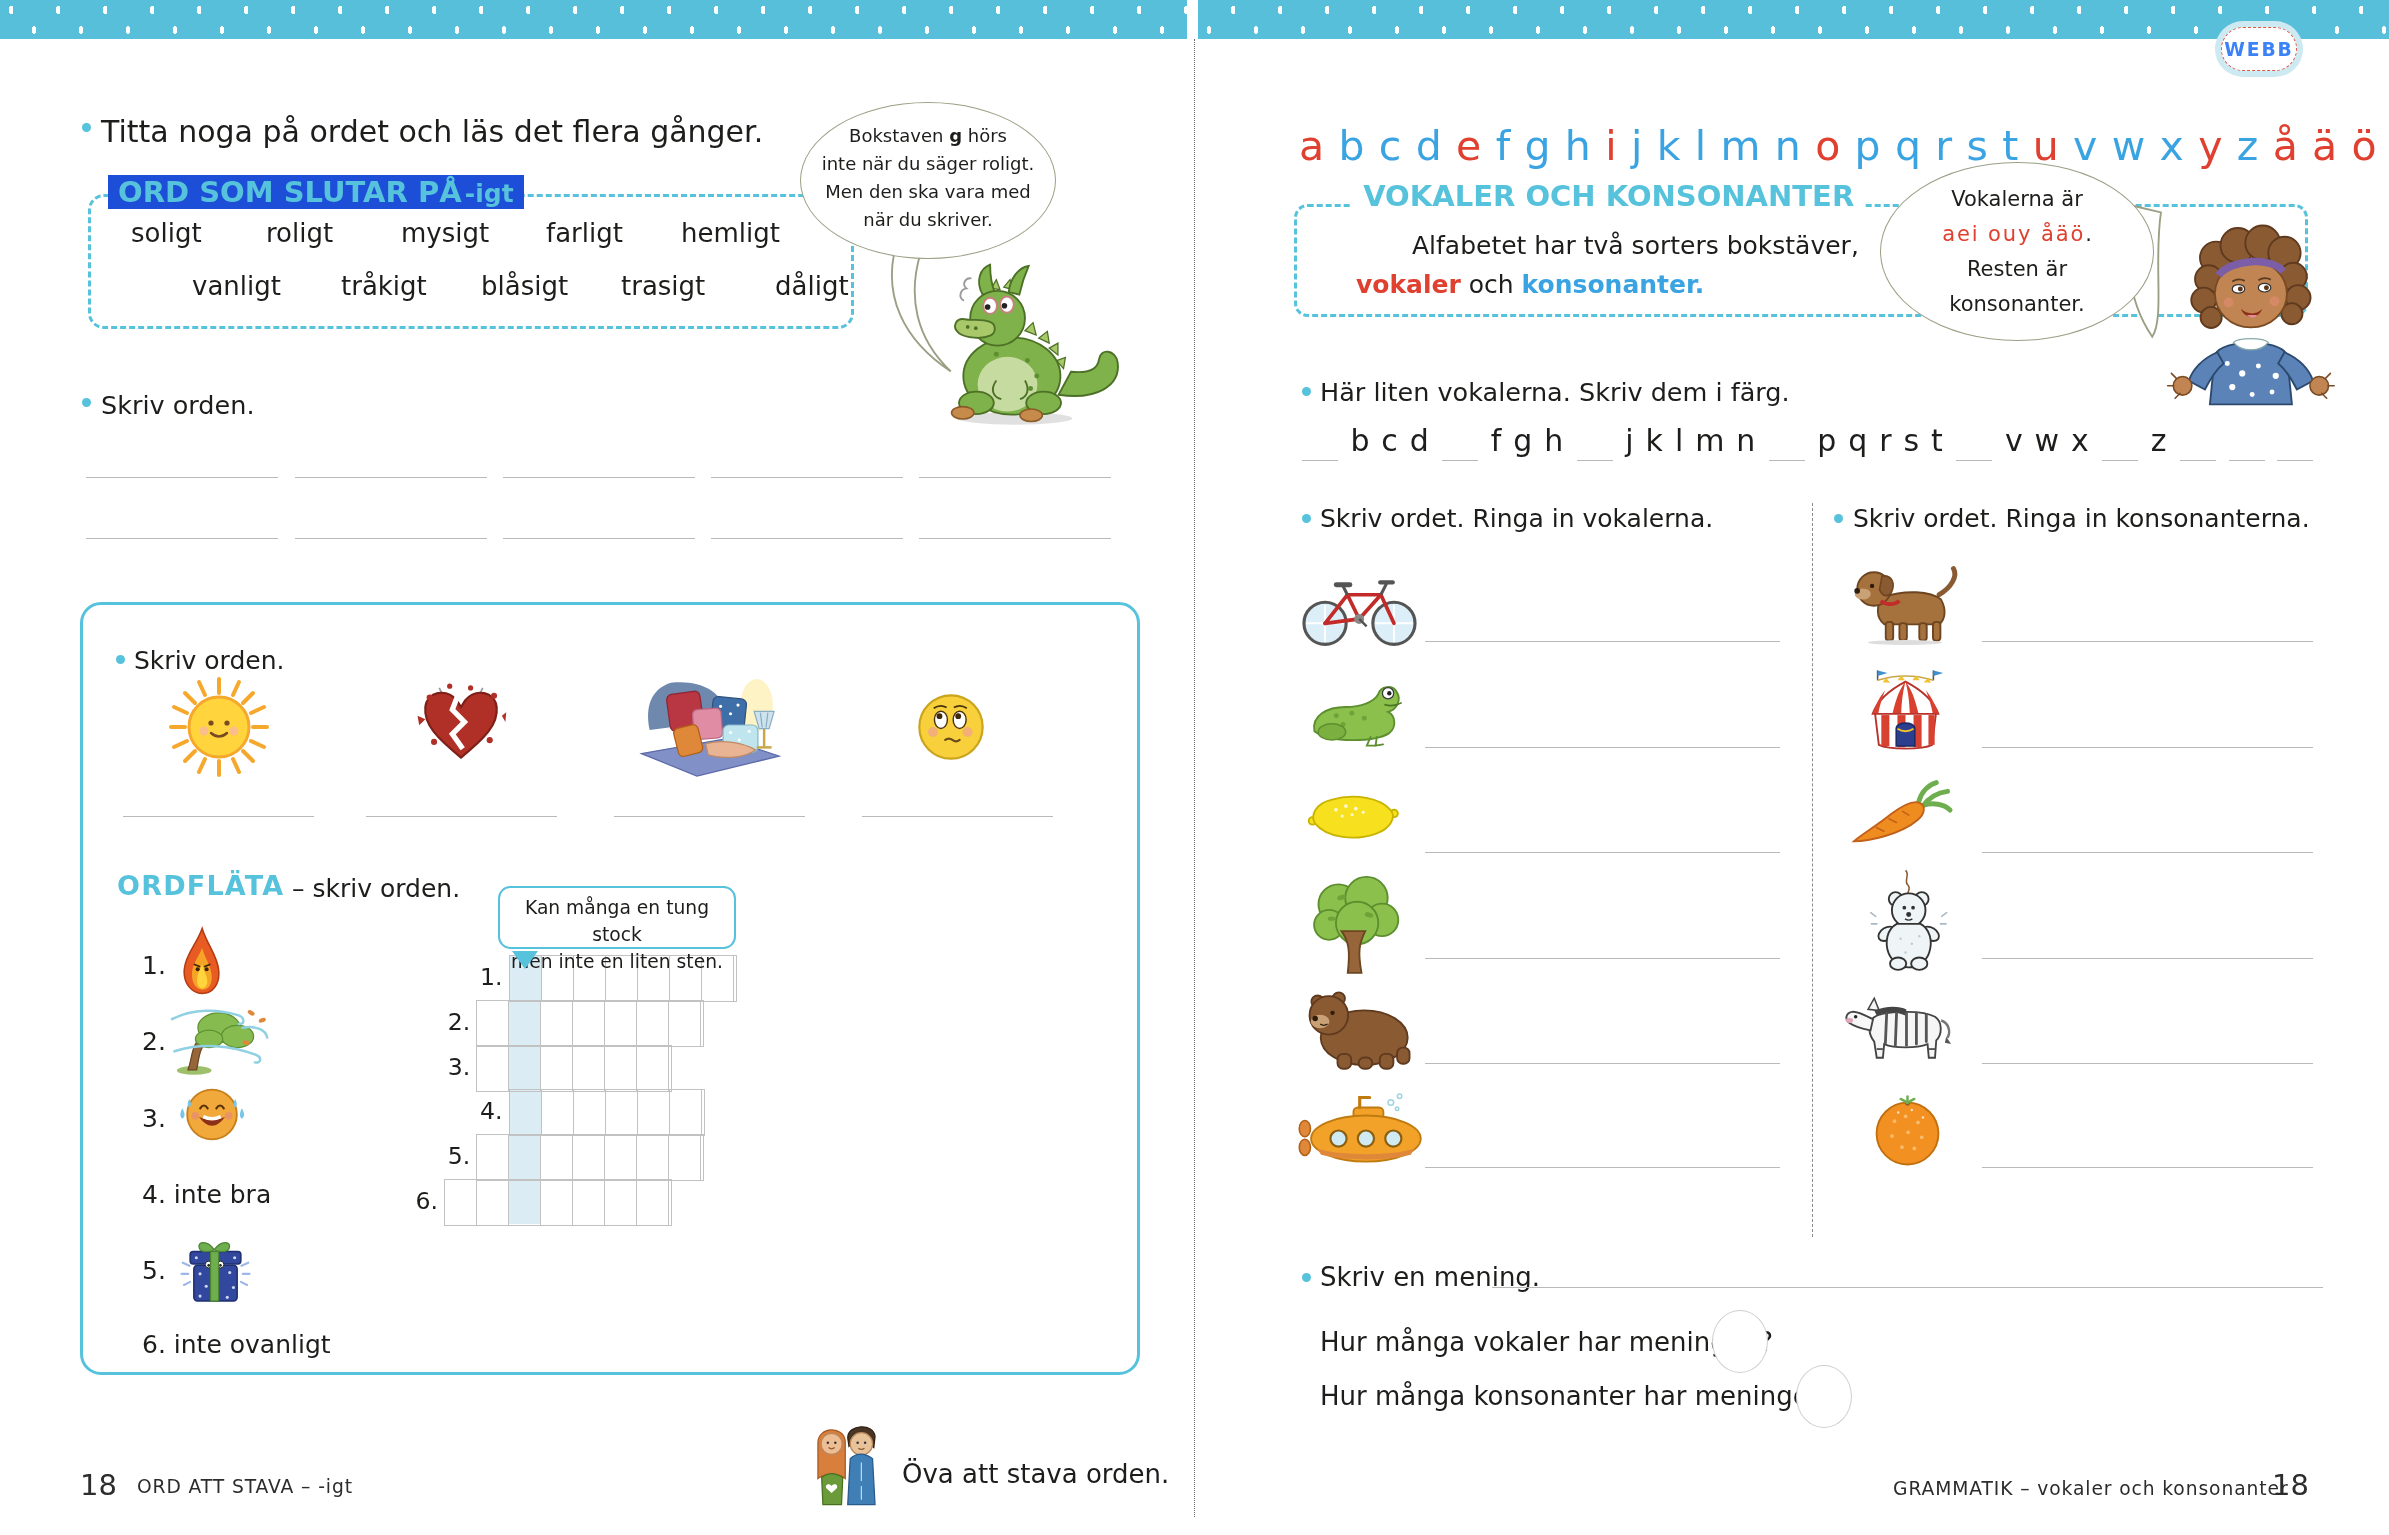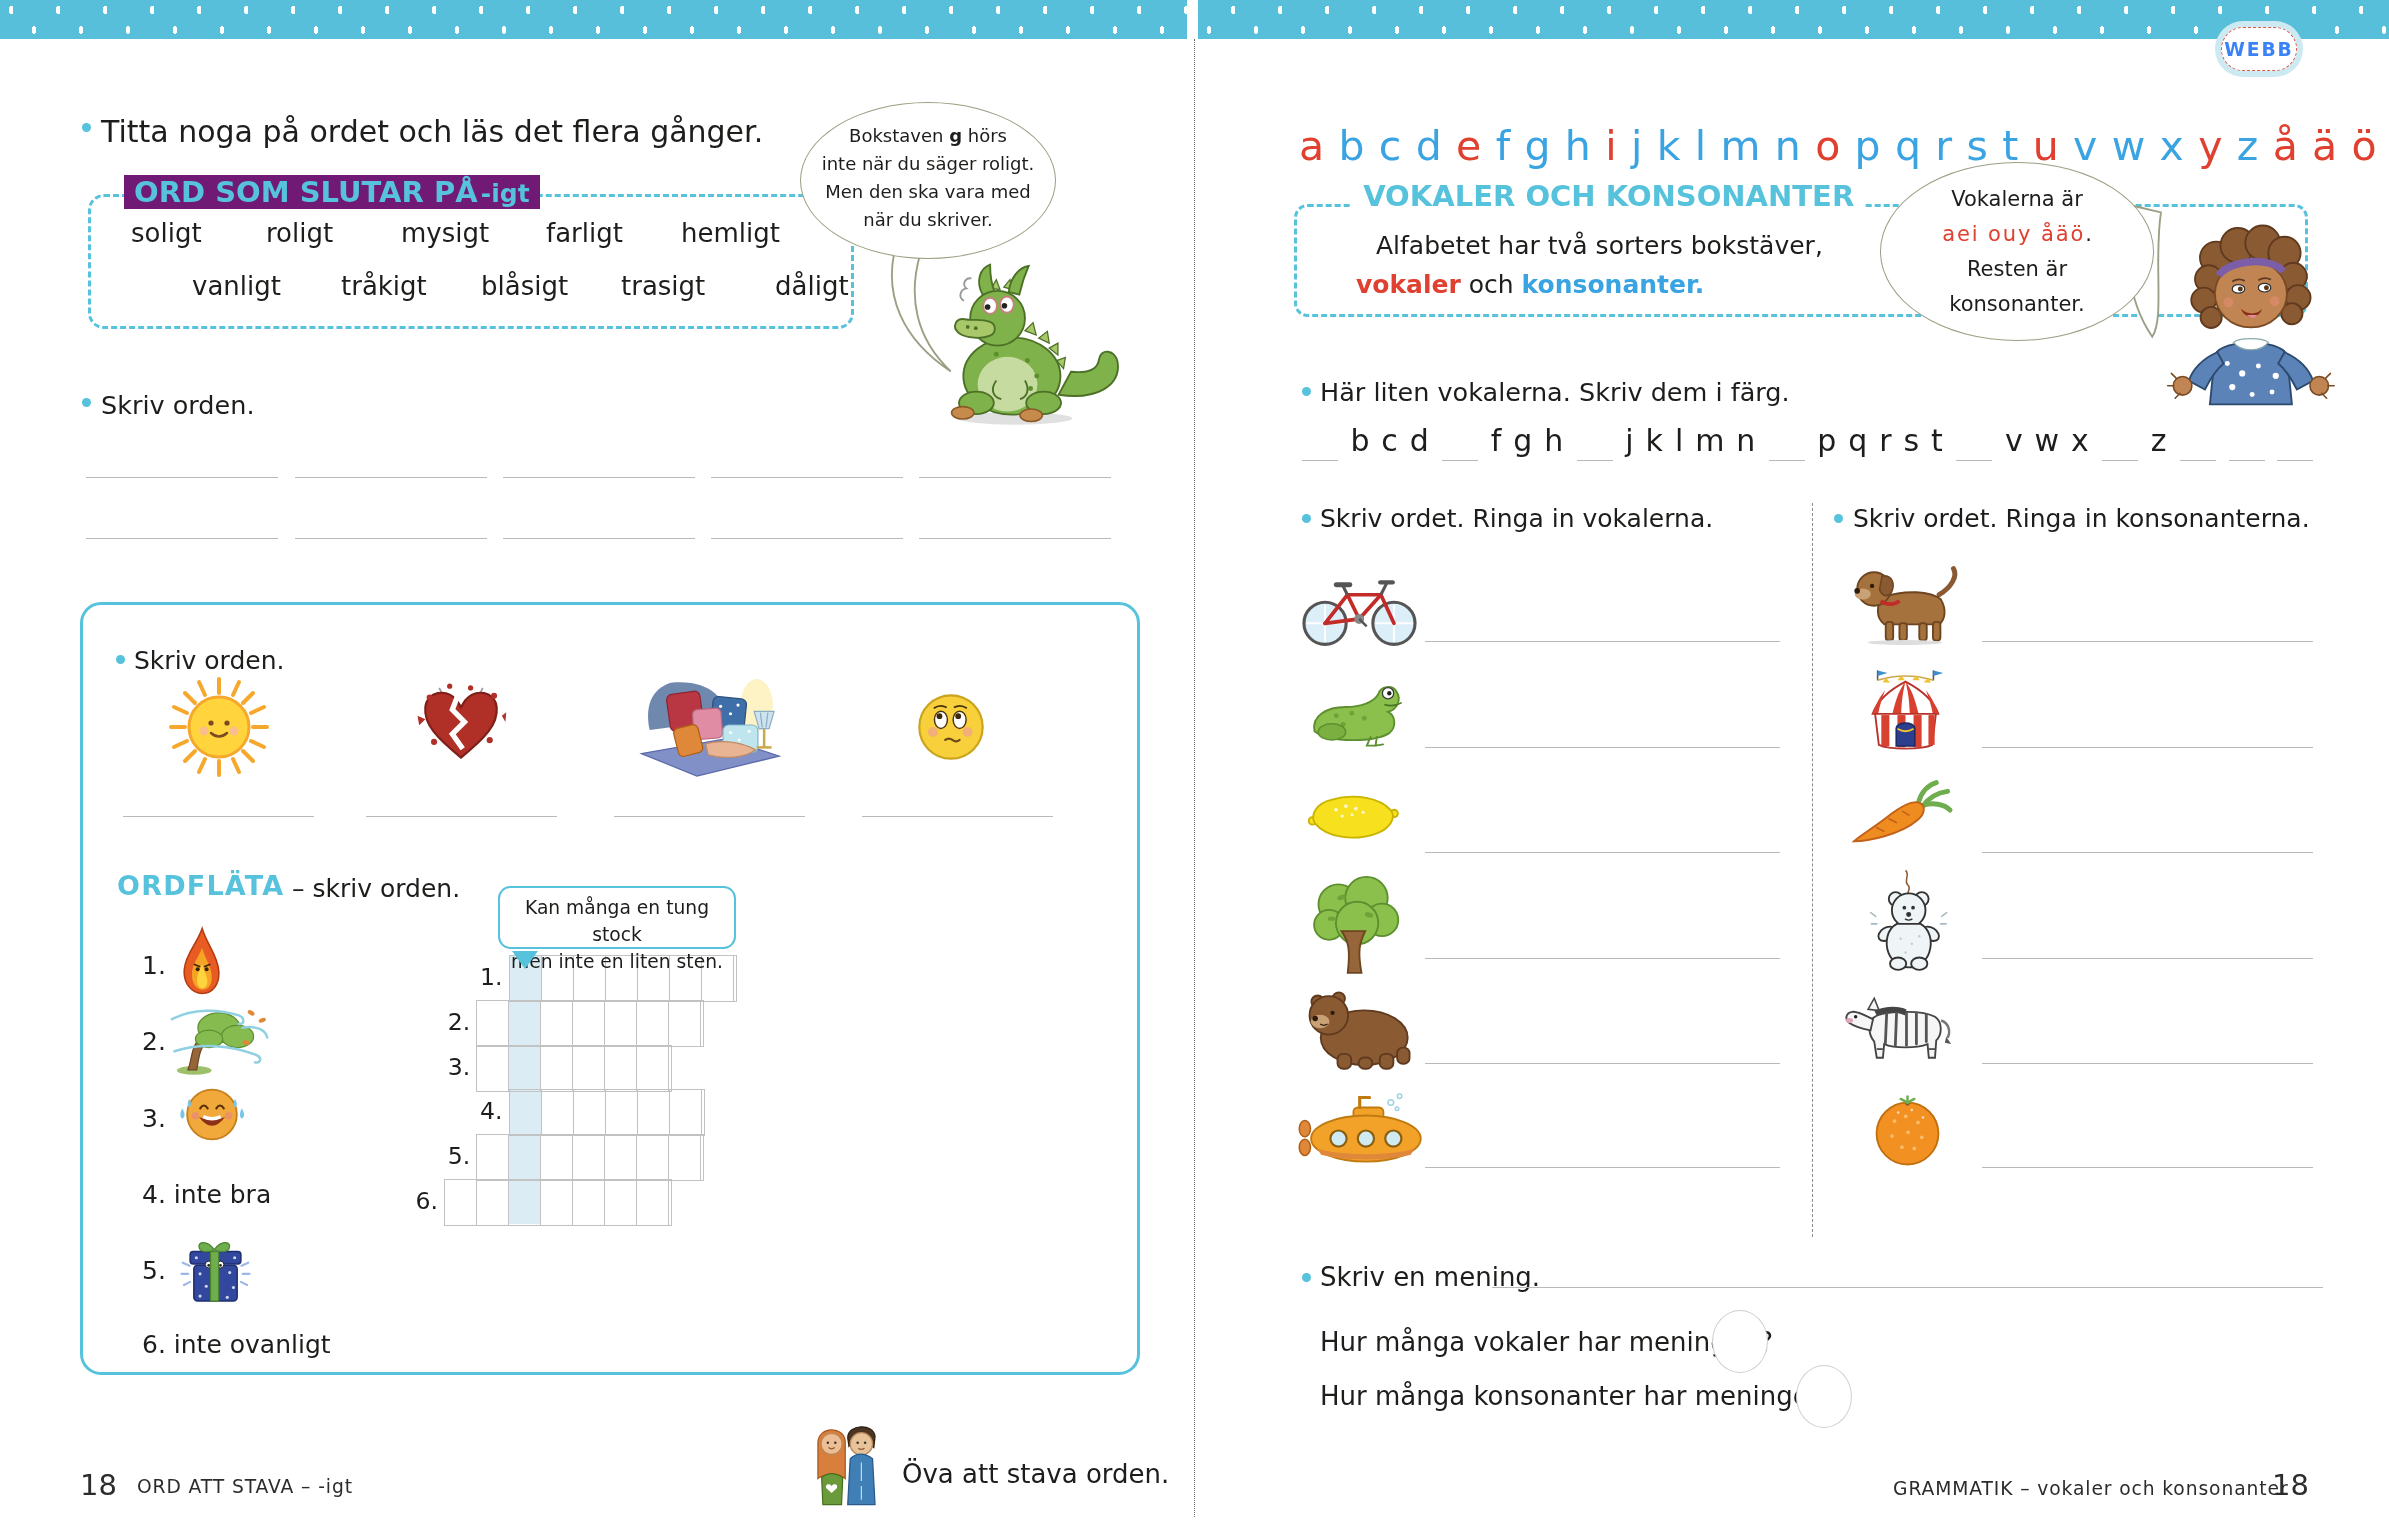--- a/index.html
+++ b/index.html
@@ -41,21 +41,21 @@
 <div class="abs" style="left:2215px;top:21px;width:88px;height:56px;background:#cde9f2;border-radius:29px;z-index:9">
   <div class="abs" style="left:5.6px;top:5.6px;right:5.6px;bottom:5.6px;background:#fff;border:1.9px dashed #dd5847;border-radius:22.4px;display:flex;align-items:center;justify-content:center">
     <span style="font-size:18.7px;font-weight:bold;letter-spacing:1.9px;color:#3b82f6">WEBB</span>
   </div>
 </div>
 
 <span class="bullet" style="left:82px;top:123px"></span>
 <div class="txt" style="left:101px;top:114px;font-size:30px">Titta noga på ordet och läs det flera gånger.</div>
 
 <div class="dashbox" style="left:88px;top:194px;width:760px;height:129px"></div>
-<div class="txt" style="left:124px;top:175px;background:#701a75;padding:0 10px;z-index:2">
+<div class="txt" style="left:108px;top:175px;background:#1d4ed8;padding:0 10px;z-index:2">
   <span style="font-size:29px" class="accent">ORD SOM SLUTAR PÅ</span>
   <span style="font-size:25px" class="accent">-igt</span>
 </div>
 <div class="txt" style="left:131px;top:218px;font-size:26px">soligt</div>
 <div class="txt" style="left:266px;top:218px;font-size:26px">roligt</div>
 <div class="txt" style="left:401px;top:218px;font-size:26px">mysigt</div>
 <div class="txt" style="left:546px;top:218px;font-size:26px">farligt</div>
 <div class="txt" style="left:681px;top:218px;font-size:26px">hemligt</div>
 <div class="txt" style="left:192px;top:271px;font-size:26px">vanligt</div>
 <div class="txt" style="left:341px;top:271px;font-size:26px">tråkigt</div>
@@ -378,21 +378,21 @@
     <span class="c">x</span>
     <span class="v">y</span>
     <span class="c">z</span>
     <span class="v">å</span>
     <span class="v">ä</span>
     <span class="v">ö</span>
   </div>
 
 <div class="dashbox" style="left:1294px;top:204px;width:1008px;height:107px;border-radius:13.7px"></div>
 <div class="txt" style="left:1352px;top:179px;background:#fff;padding:0 11.2px;font-size:29px;z-index:2"><span class="accent">VOKALER OCH KONSONANTER</span></div>
-<div class="txt" style="left:1376px;top:231px;font-size:25px">Alfabetet har två sorters bokstäver,</div>
+<div class="txt" style="left:1412px;top:231px;font-size:25px">Alfabetet har två sorters bokstäver,</div>
 <div class="txt" style="left:1356px;top:270px;font-size:25px">
   <span style="color:#e0402f;font-weight:bold">vokaler</span><span> och </span><span style="color:#3aa3e2;font-weight:bold">konsonanter.</span>
 </div>
 
 <div class="bubble" style="left:1880px;top:162px;width:274px;height:179px;font-size:21px;line-height:35px;padding-top:18.7px;box-sizing:border-box">
   <div>Vokalerna är</div>
   <div><span style="color:#e0402f;letter-spacing:1.9px">aei ouy åäö</span><span>.</span></div>
   <div>Resten är</div>
   <div>konsonanter.</div>
 </div>

